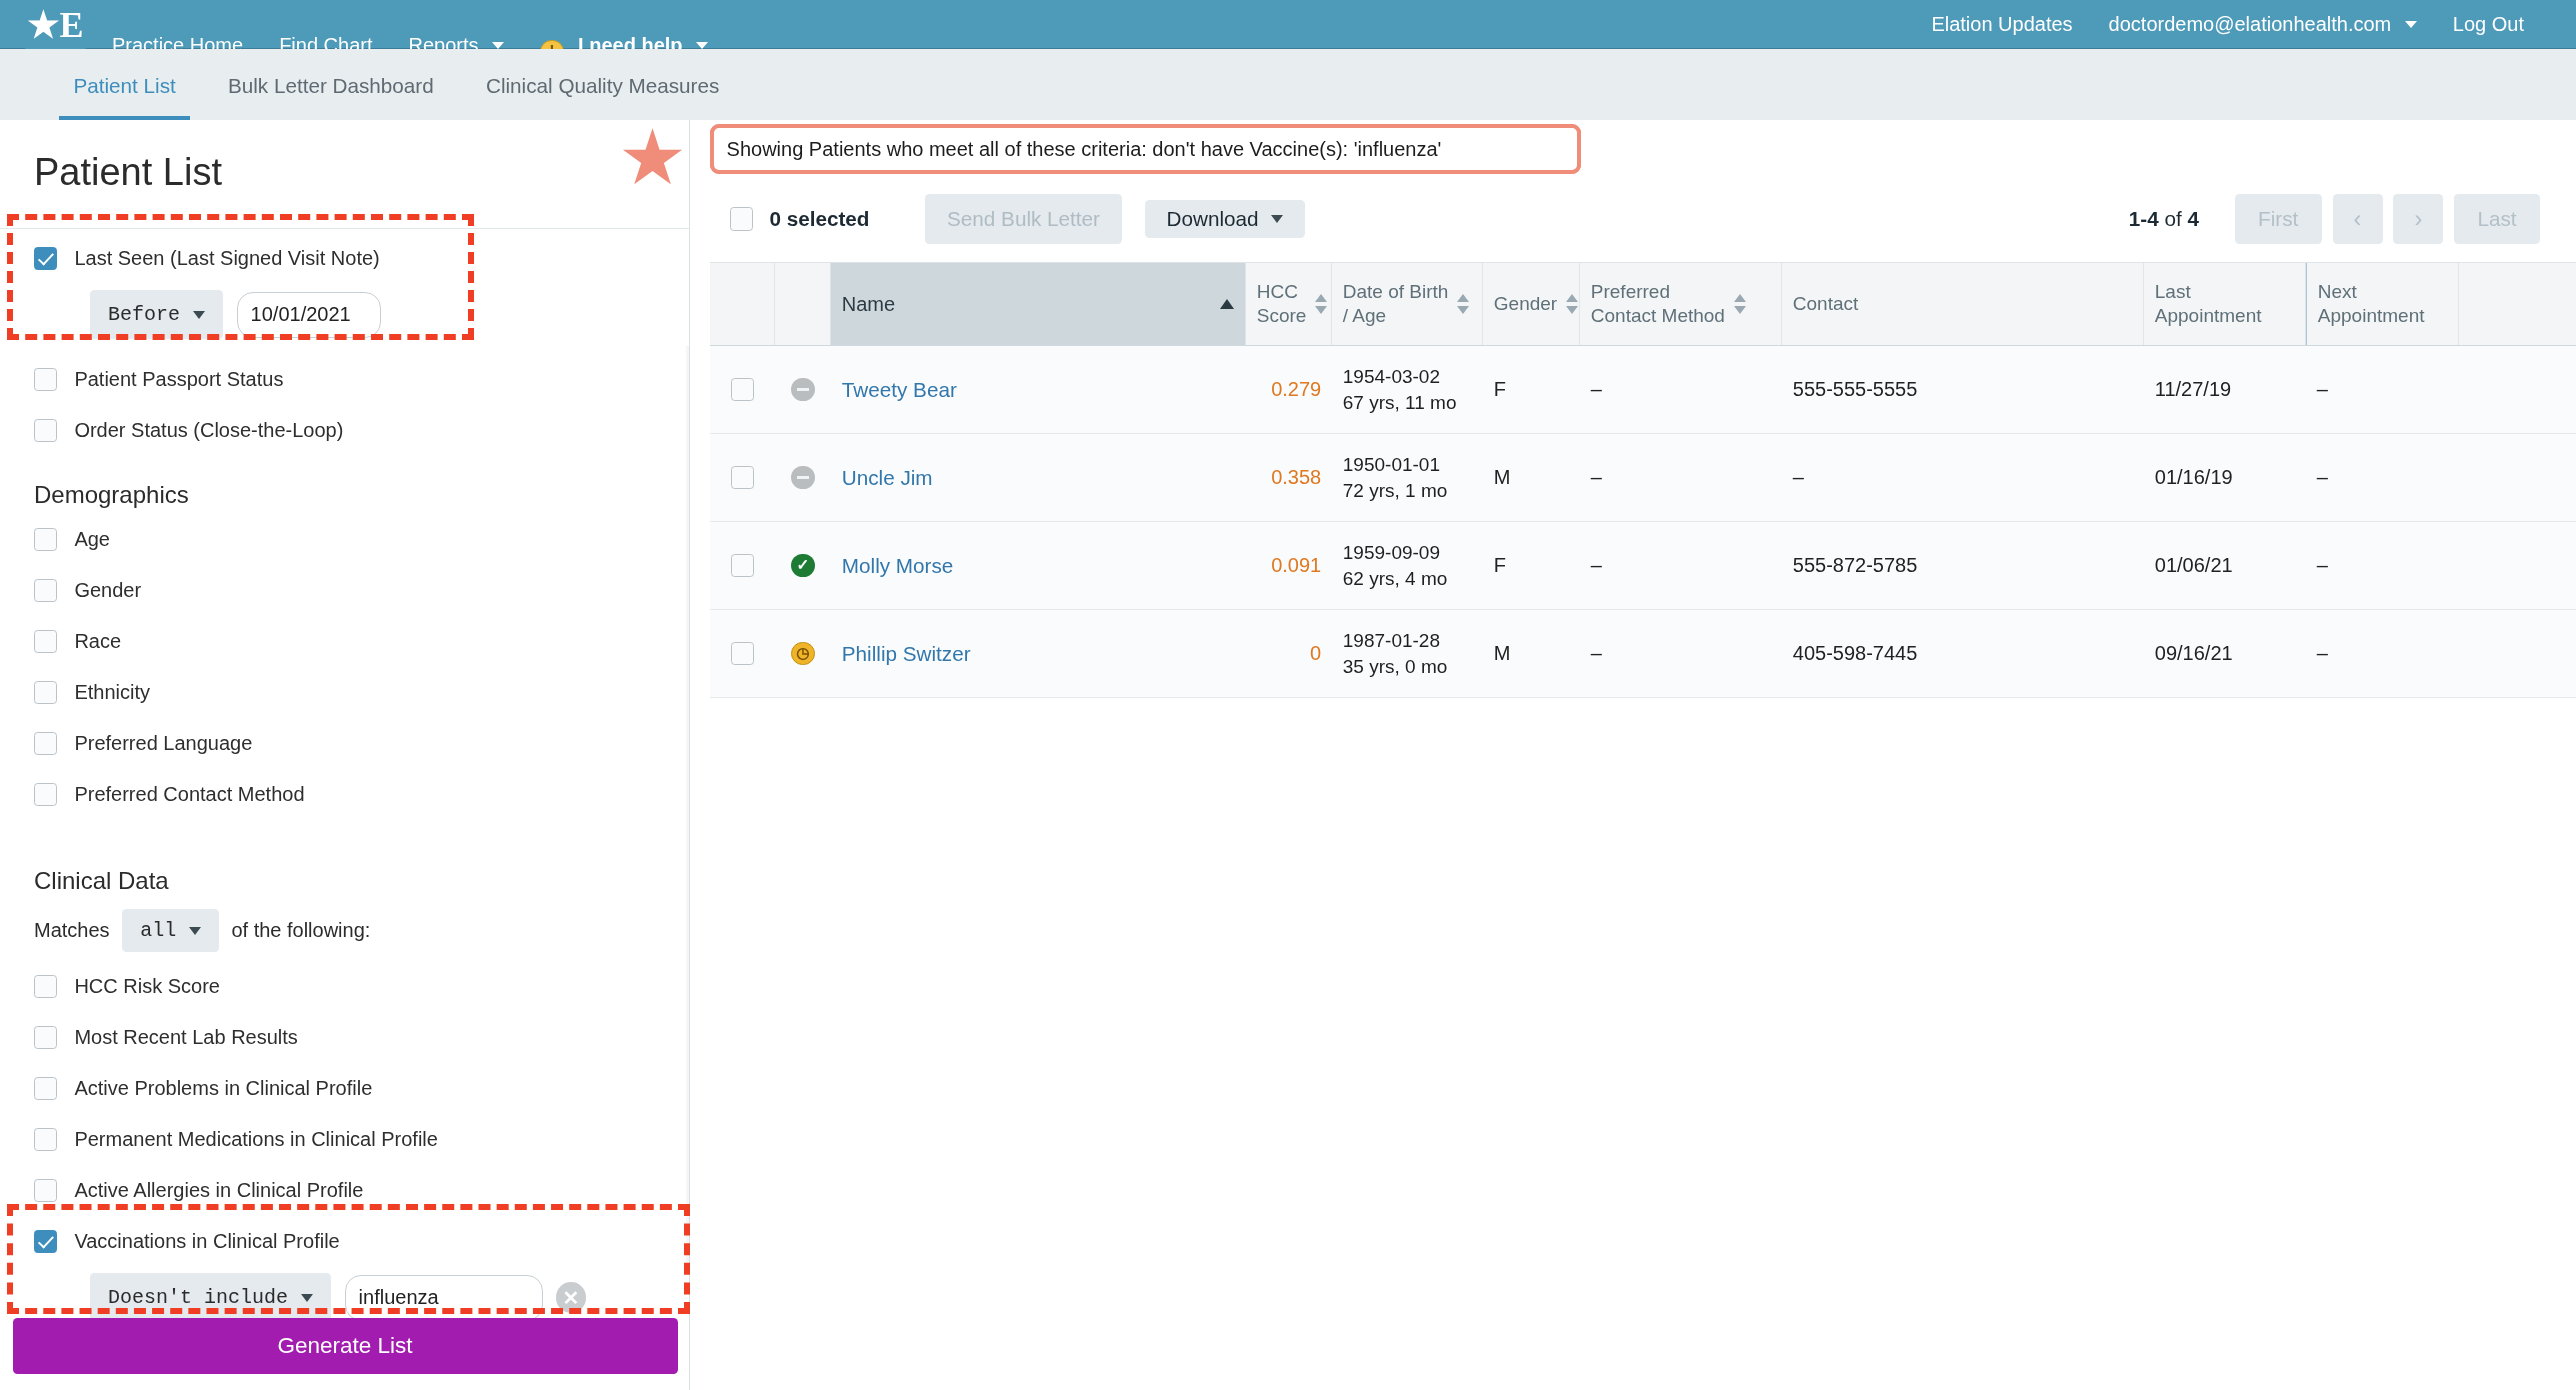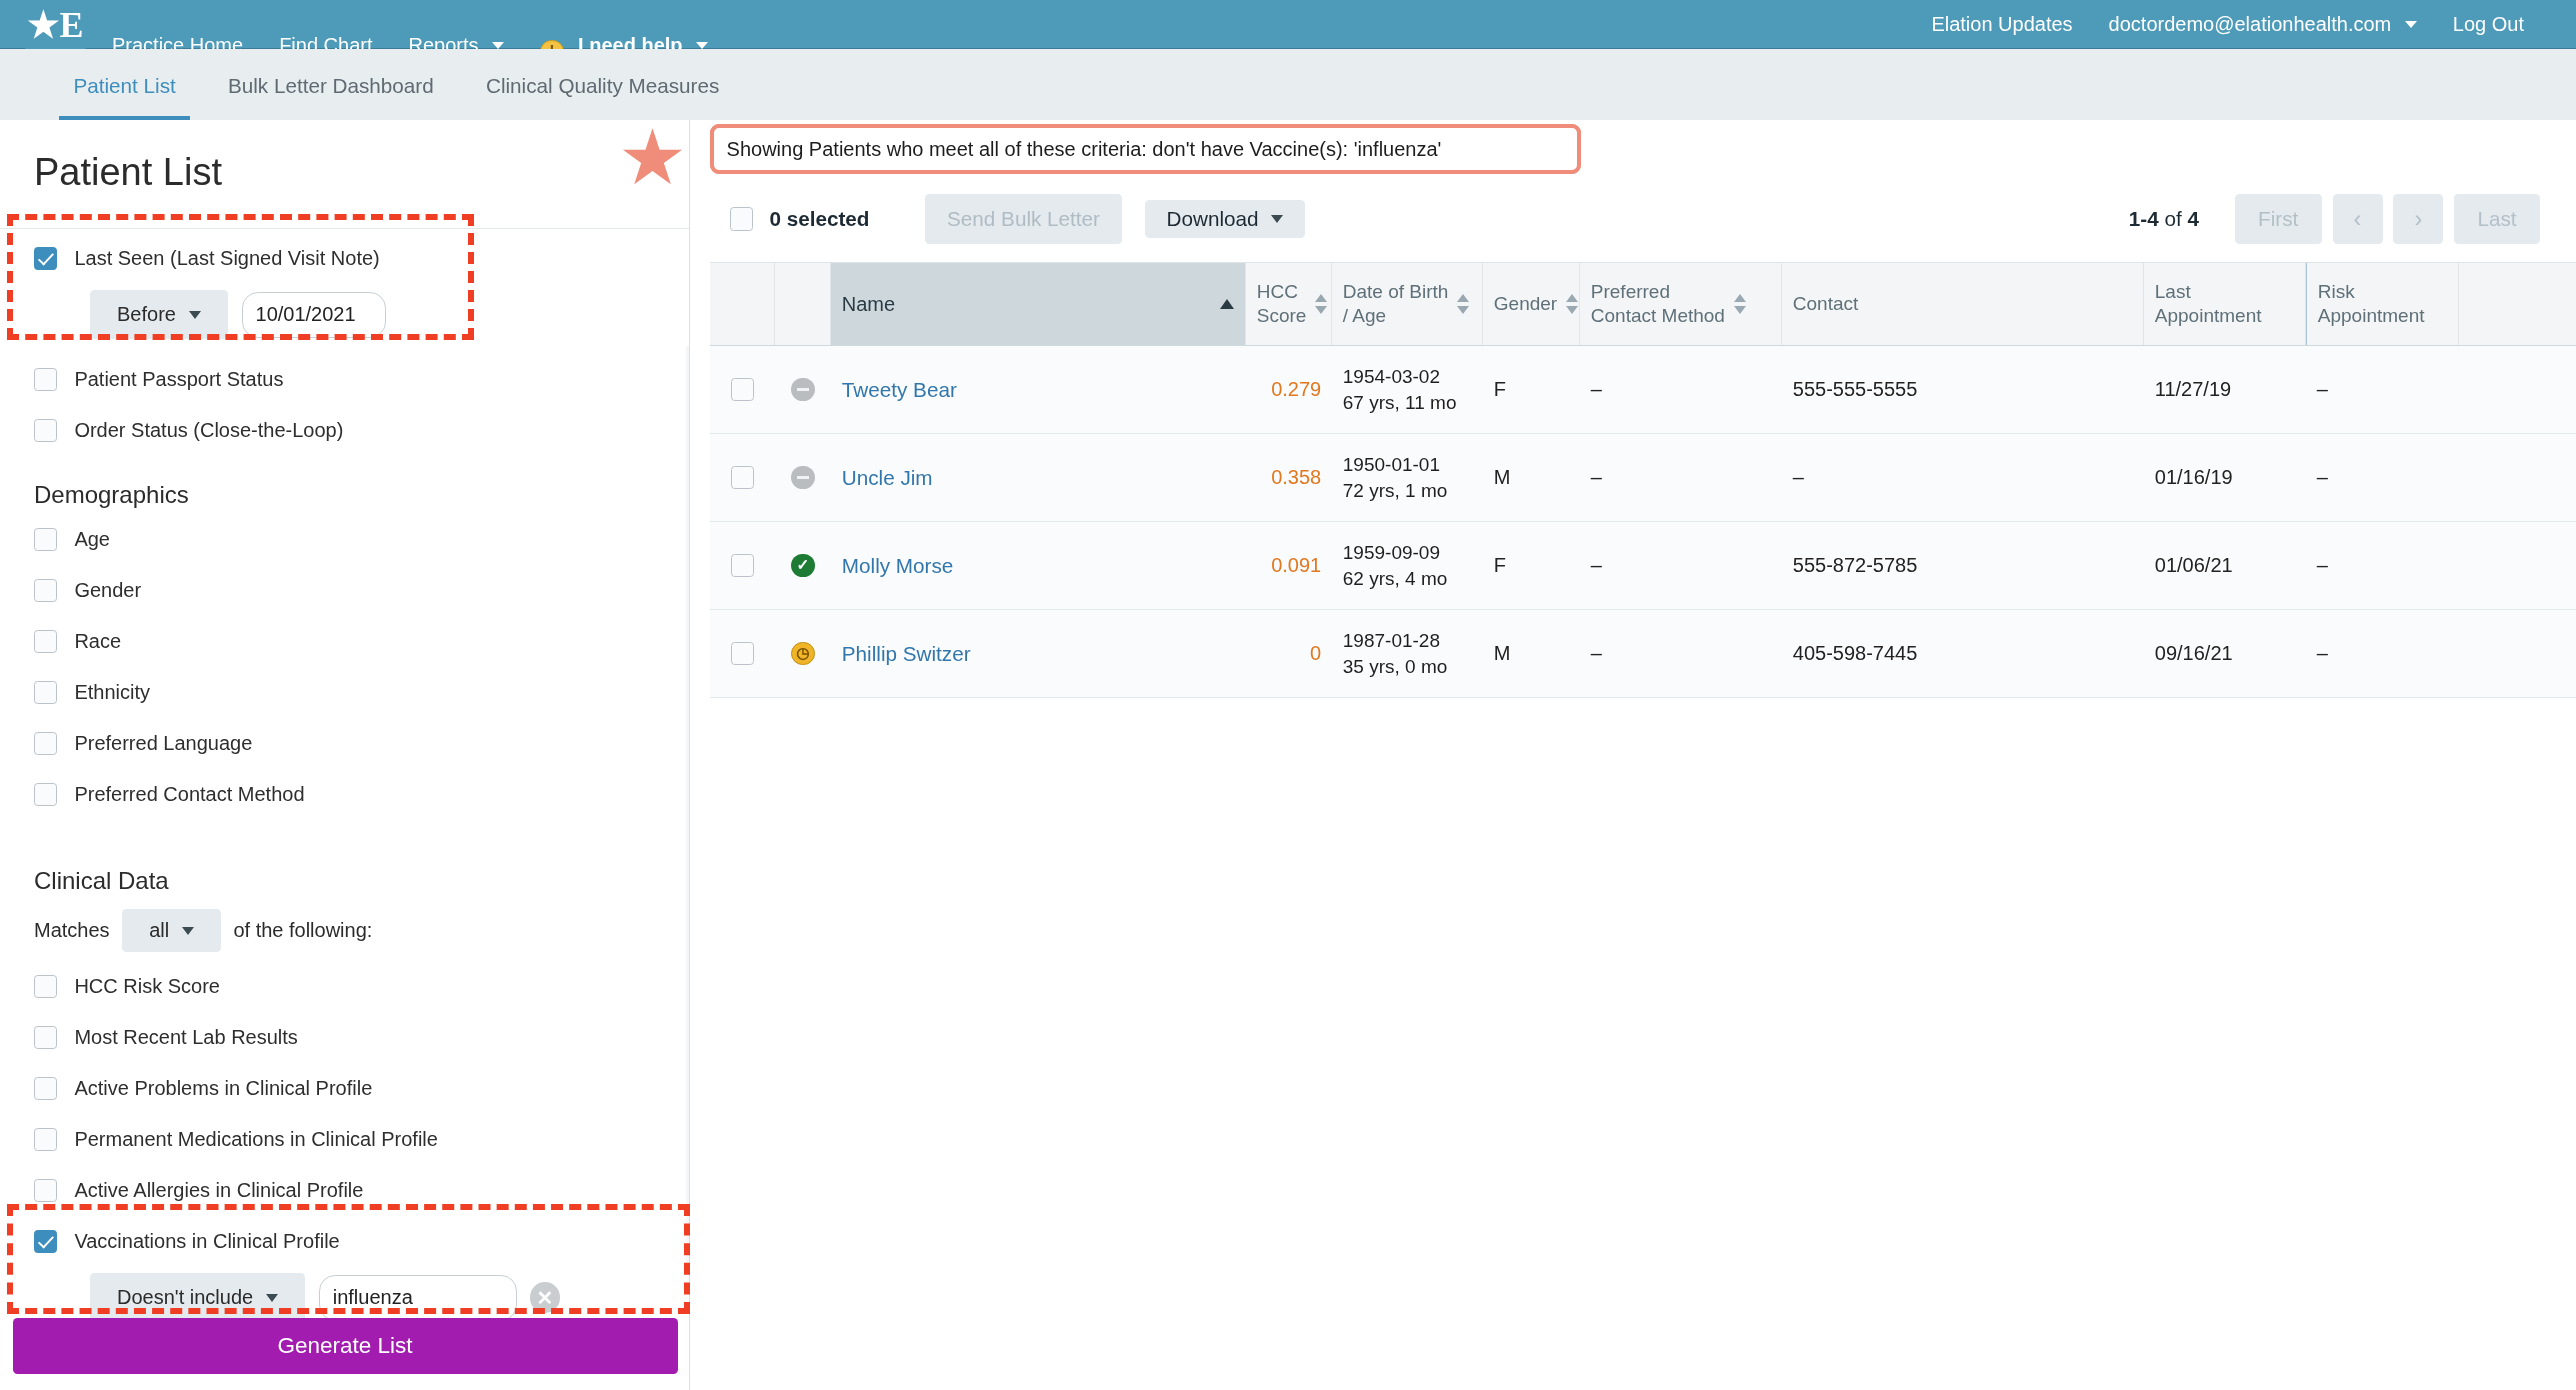--- a/index.html
+++ b/index.html
@@ -103,22 +103,22 @@
     content: ""; position: absolute;
     left: 7.2px; top: 2.7px; width: 6.3px; height: 12.6px;
     border: solid #ffffff; border-width: 0 2.7px 2.7px 0;
     transform: rotate(43deg);
   }
 
   .ctrl-row { display: flex; align-items: center; padding-left: 90px; height: 61px; }
   .select-pill {
     background: #e4eaee; border-radius: 4.5px;
     height: 49px; display: flex; align-items: center;
-    padding: 0 27px; font-size: 20px; color: #2b2b2b;
-    cursor: pointer; white-space: nowrap;
+    padding: 0 18px; font-size: 20px; color: #2b2b2b;
+    cursor: pointer; white-space: nowrap; font-family: Liberation Mono, monospace;
   }
   .caret-dark {
     display: inline-block; width: 0; height: 0;
     border-left: 6.3px solid transparent; border-right: 6.3px solid transparent;
     border-top: 8px solid #3c4a52; margin-left: 12.6px;
   }
   .text-input {
     height: 46px; border: 0.9px solid #c8cfd4; border-radius: 16px;
     background: #ffffff; font-size: 20px; color: #222;
     padding: 0 12.6px; margin-left: 14.4px;
@@ -500,21 +500,21 @@
     <div class="th c-con">
       <span class="th-txt">Contact</span>
     </div>
     <div class="th c-last">
       <span class="th-txt">
         <span>Last</span><br><span>Appointment</span>
       </span>
     </div>
     <div class="th c-next">
       <span class="th-txt">
-        <span>Risk</span><br><span>Appointment</span>
+        <span>Next</span><br><span>Appointment</span>
       </span>
     </div>
   </div>
 
   <div class="trow">
     <div class="td c-chk">
         <div class="cbx"></div>
       </div>
     <div class="td c-stat">
         <div class="stat grey"></div>

